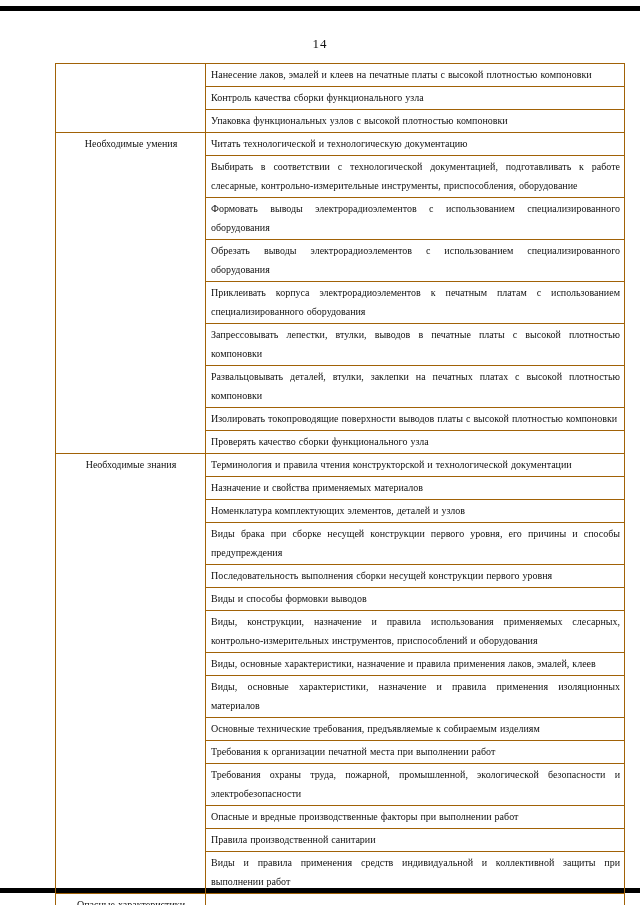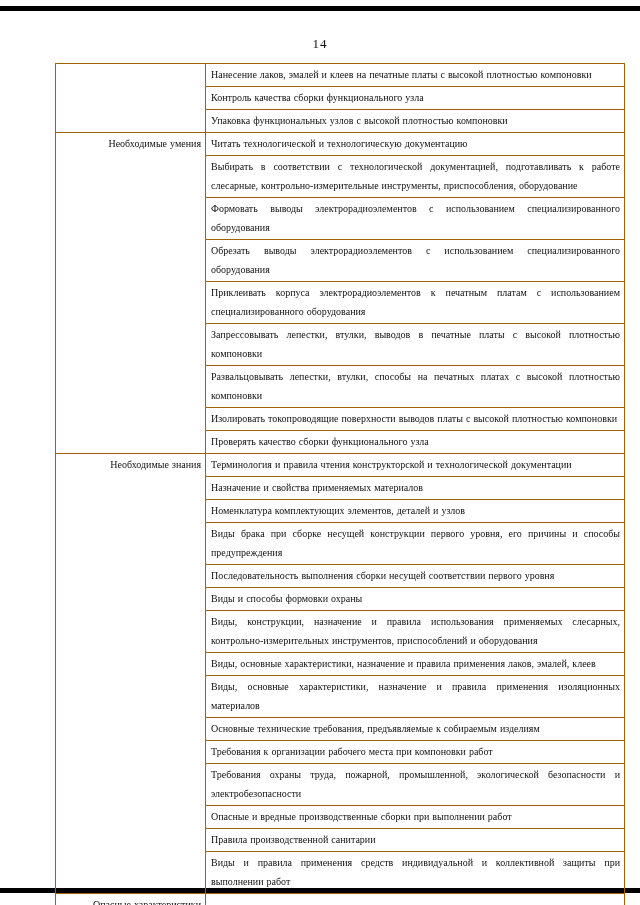--- a/index.html
+++ b/index.html
@@ -45,21 +45,21 @@
   .spec-table td {
     border: 1px solid #a16207;
     font-size: 10px;
     line-height: 19px;
     padding: 1px 4px 2px 5px;
     vertical-align: top;
     word-spacing: 0.5px;
   }
   .label-cell {
     width: 140px;
-    text-align: right;
+    text-align: center;
   }
   .item-cell {
     text-align: justify;
   }
 </style>
 </head>
 <body>
 
 <div class="page">
   <div class="scan-bar top"></div>
@@ -92,21 +92,21 @@
         <tr>
           <td class="item-cell">Обрезать выводы электрорадиоэлементов с использованием специализированного оборудования</td>
         </tr>
         <tr>
           <td class="item-cell">Приклеивать корпуса электрорадиоэлементов к печатным платам с использованием специализированного оборудования</td>
         </tr>
         <tr>
           <td class="item-cell">Запрессовывать лепестки, втулки, выводов в печатные платы с высокой плотностью компоновки</td>
         </tr>
         <tr>
-          <td class="item-cell">Развальцовывать лепестки, втулки, способы на печатных платах с высокой плотностью компоновки</td>
+          <td class="item-cell">Развальцовывать деталей, втулки, заклепки на печатных платах с высокой плотностью компоновки</td>
         </tr>
         <tr>
           <td class="item-cell">Изолировать токопроводящие поверхности выводов платы с высокой плотностью компоновки</td>
         </tr>
         <tr>
           <td class="item-cell">Проверять качество сборки функционального узла</td>
         </tr>
         <tr>
           <td class="label-cell" rowspan="15">Необходимые знания</td>
           <td class="item-cell">Терминология и правила чтения конструкторской и технологической документации</td>
@@ -114,45 +114,45 @@
         <tr>
           <td class="item-cell">Назначение и свойства применяемых материалов</td>
         </tr>
         <tr>
           <td class="item-cell">Номенклатура комплектующих элементов, деталей и узлов</td>
         </tr>
         <tr>
           <td class="item-cell">Виды брака при сборке несущей конструкции первого уровня, его причины и способы предупреждения</td>
         </tr>
         <tr>
-          <td class="item-cell">Последовательность выполнения сборки несущей соответствии первого уровня</td>
+          <td class="item-cell">Последовательность выполнения сборки несущей конструкции первого уровня</td>
         </tr>
         <tr>
-          <td class="item-cell">Виды и способы формовки охраны</td>
+          <td class="item-cell">Виды и способы формовки выводов</td>
         </tr>
         <tr>
           <td class="item-cell">Виды, конструкции, назначение и правила использования применяемых слесарных, контрольно-измерительных инструментов, приспособлений и оборудования</td>
         </tr>
         <tr>
           <td class="item-cell">Виды, основные характеристики, назначение и правила применения лаков, эмалей, клеев</td>
         </tr>
         <tr>
           <td class="item-cell">Виды, основные характеристики, назначение и правила применения изоляционных материалов</td>
         </tr>
         <tr>
           <td class="item-cell">Основные технические требования, предъявляемые к собираемым изделиям</td>
         </tr>
         <tr>
-          <td class="item-cell">Требования к организации рабочего места при компоновки работ</td>
+          <td class="item-cell">Требования к организации печатной места при выполнении работ</td>
         </tr>
         <tr>
           <td class="item-cell">Требования охраны труда, пожарной, промышленной, экологической безопасности и электробезопасности</td>
         </tr>
         <tr>
-          <td class="item-cell">Опасные и вредные производственные сборки при выполнении работ</td>
+          <td class="item-cell">Опасные и вредные производственные факторы при выполнении работ</td>
         </tr>
         <tr>
           <td class="item-cell">Правила производственной санитарии</td>
         </tr>
         <tr>
           <td class="item-cell">Виды и правила применения средств индивидуальной и коллективной защиты при выполнении работ</td>
         </tr>
         <tr>
           <td class="label-cell" rowspan="1">Опасные характеристики</td>
           <td class="item-cell">-</td>

